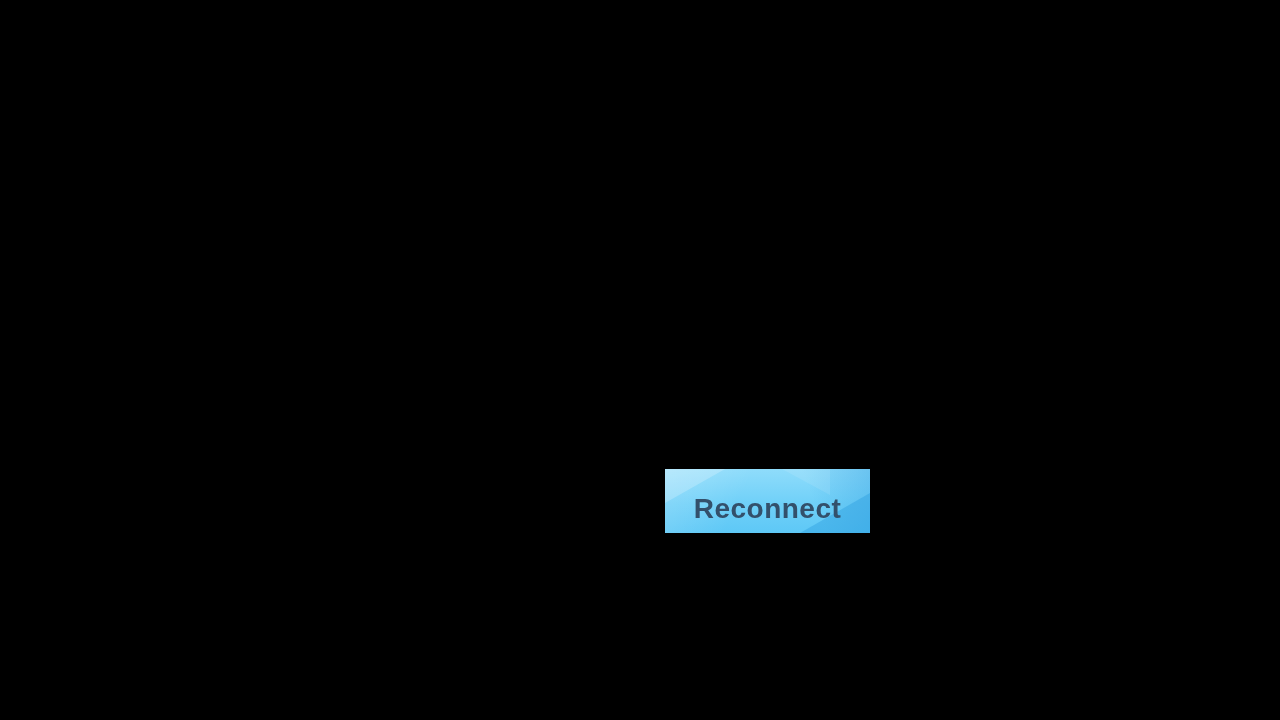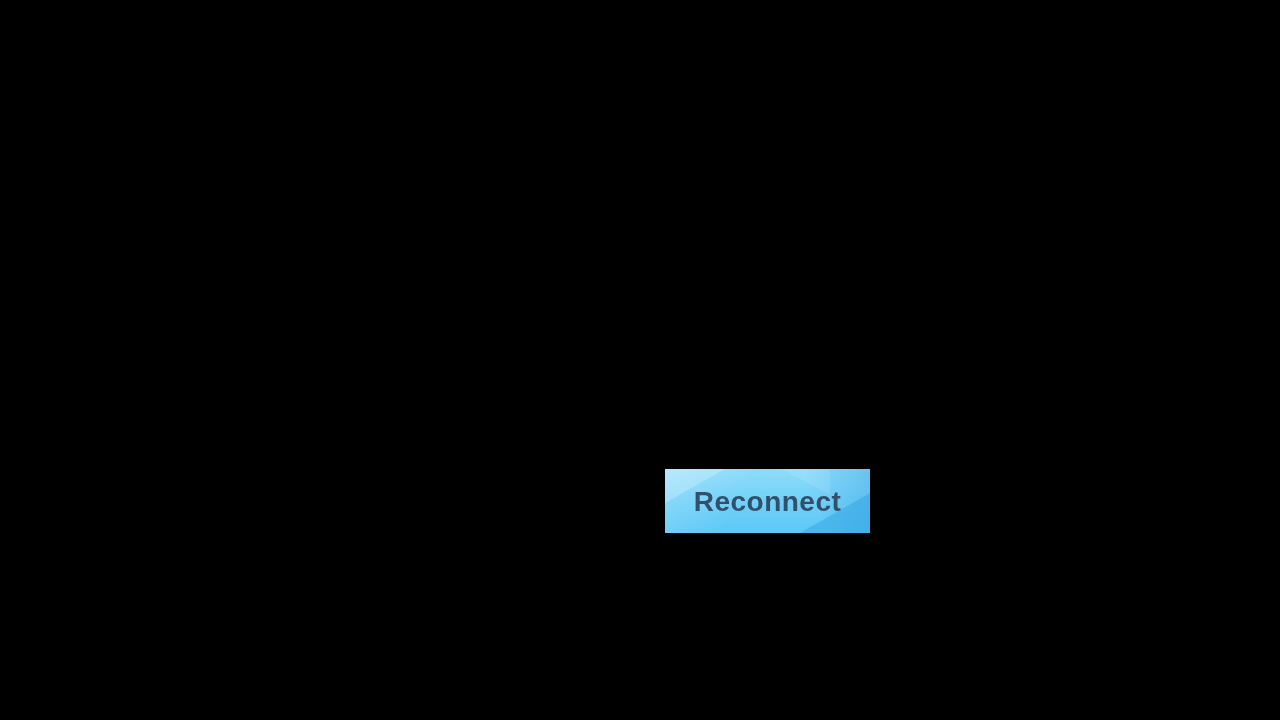--- a/index.html
+++ b/index.html
@@ -16,21 +16,21 @@
     height: 720px;
     background: #000000;
   }
   .reconnect-btn {
     position: absolute;
     left: 665px;
     top: 469px;
     width: 205px;
     height: 64px;
     border: none;
-    padding: 1px;
+    padding: 8px;
     cursor: pointer;
     overflow: hidden;
     
     background:
       linear-gradient(115deg,
         rgba(255,255,255,0.18) 0%,
         rgba(255,255,255,0.00) 38%),
       linear-gradient(250deg,
         rgba(40,150,220,0.35) 0%,
         rgba(40,150,220,0.00) 30%),

